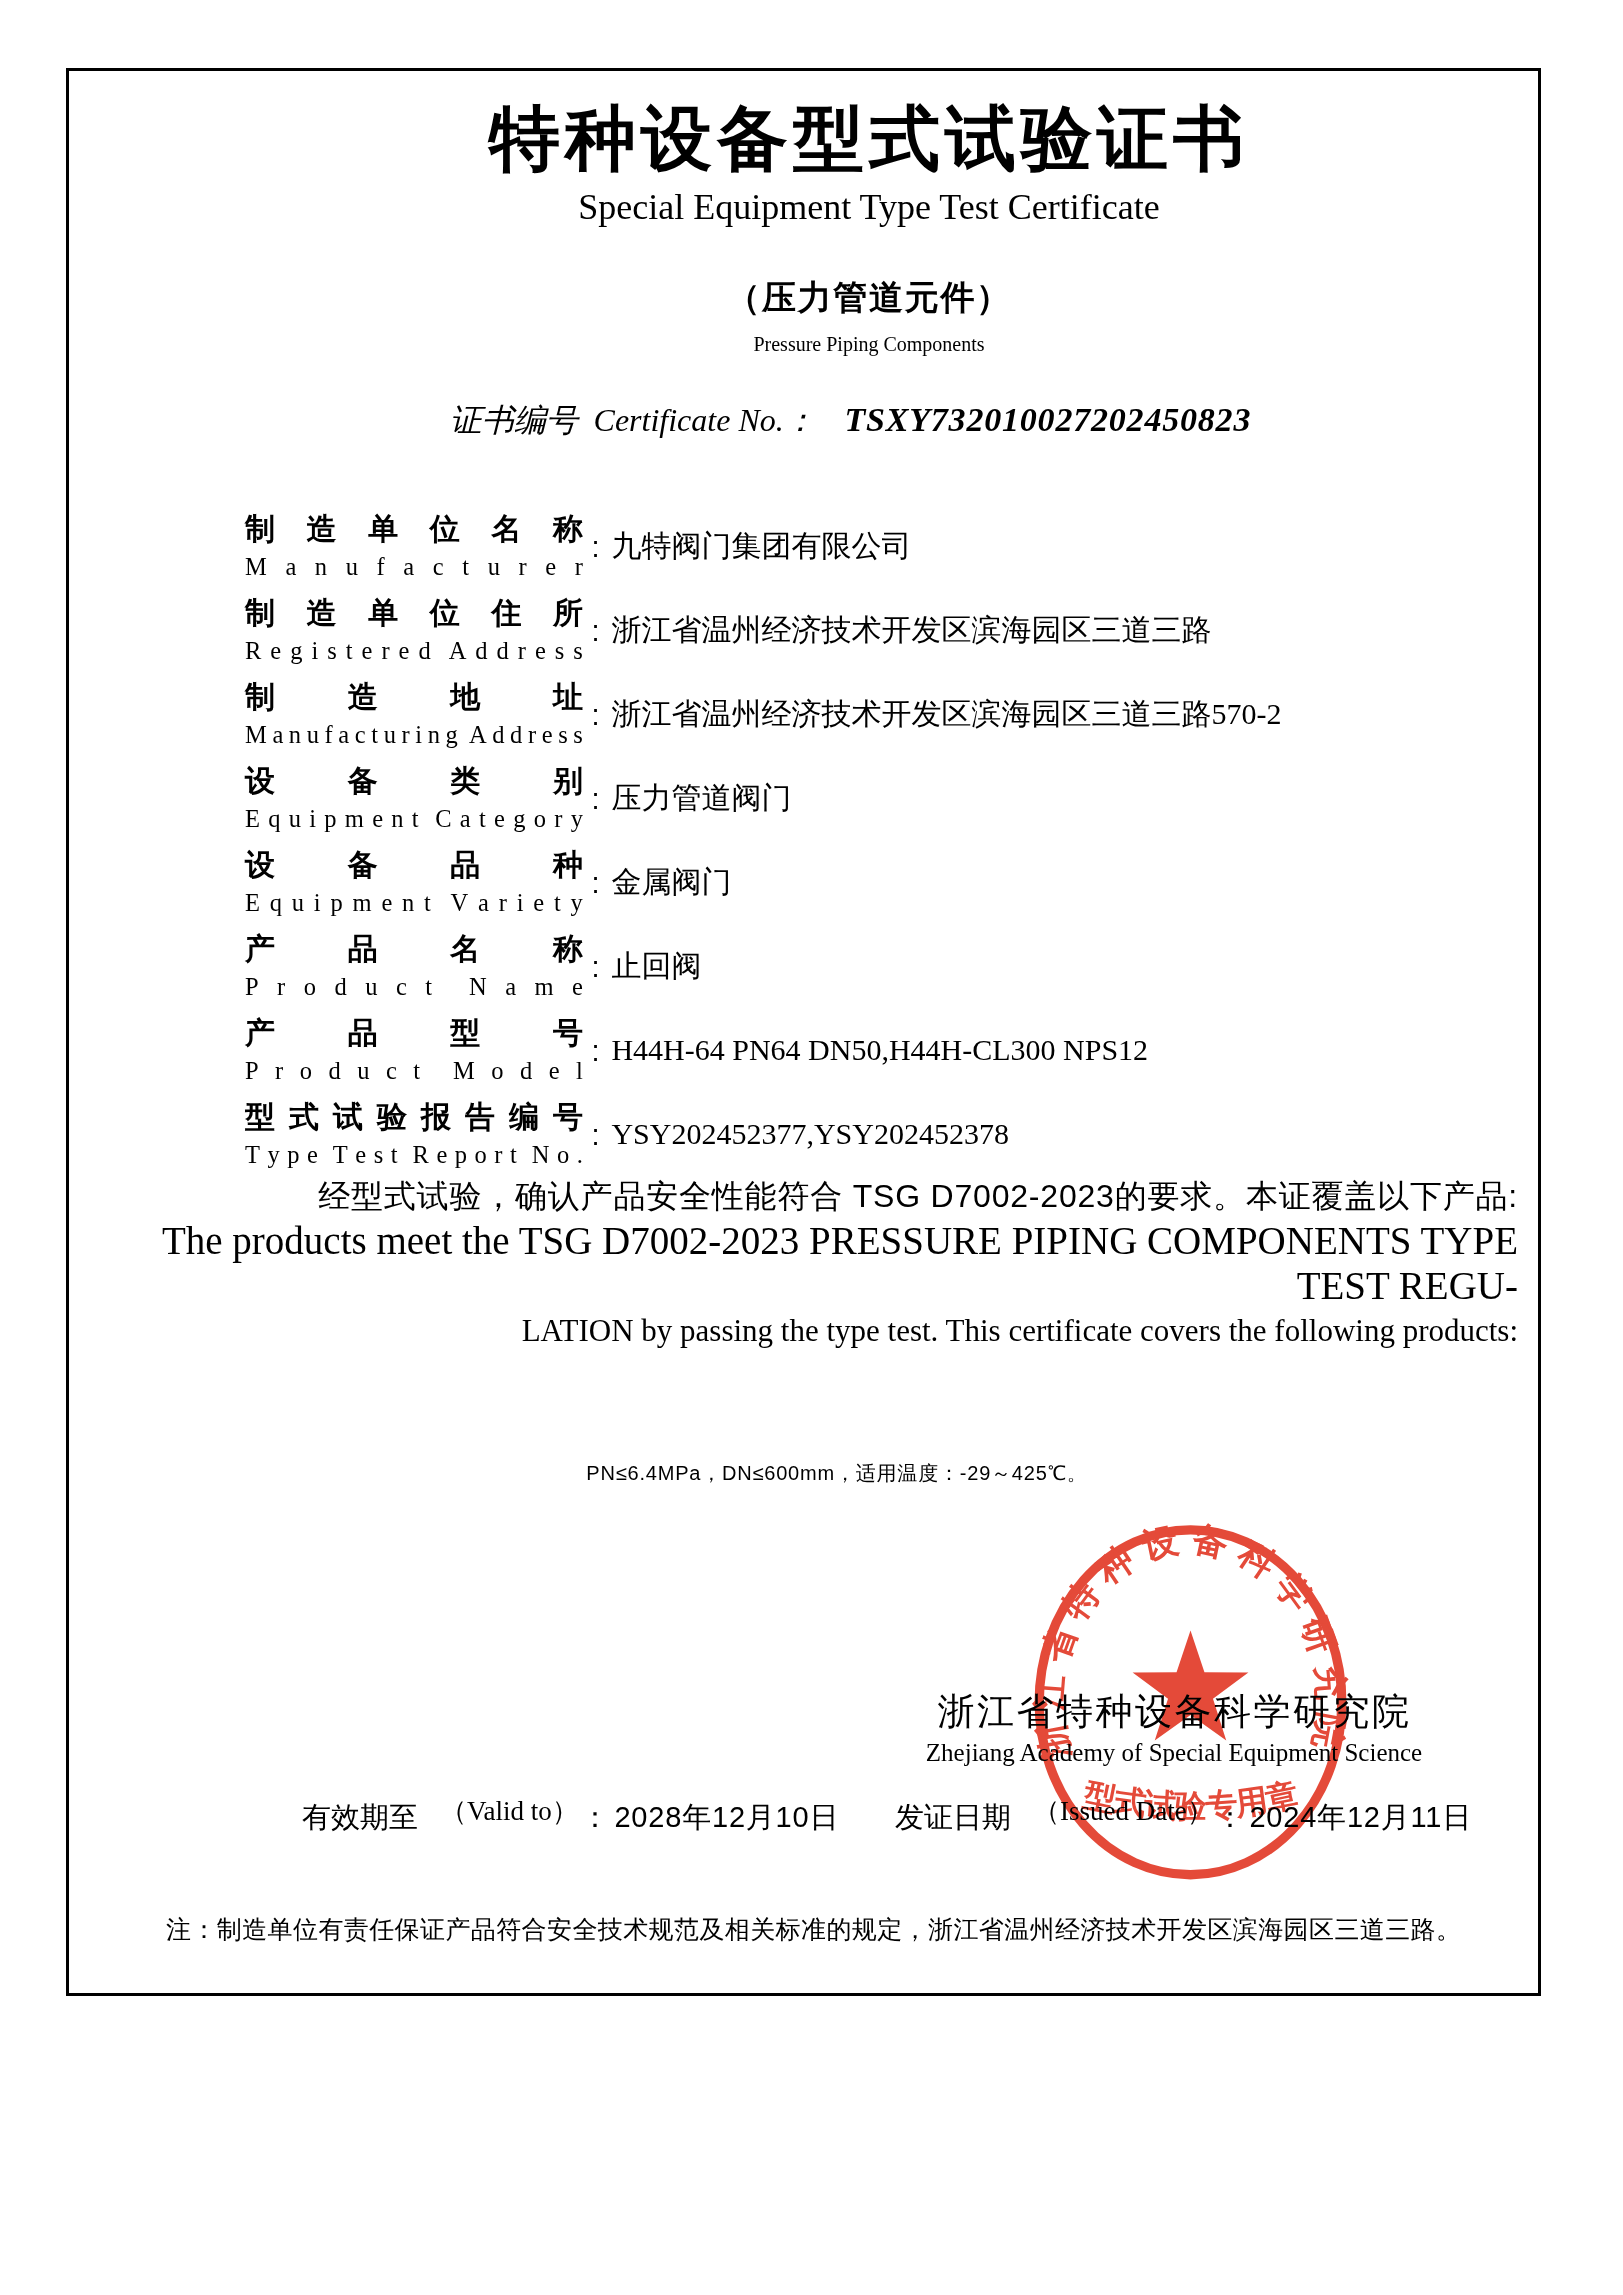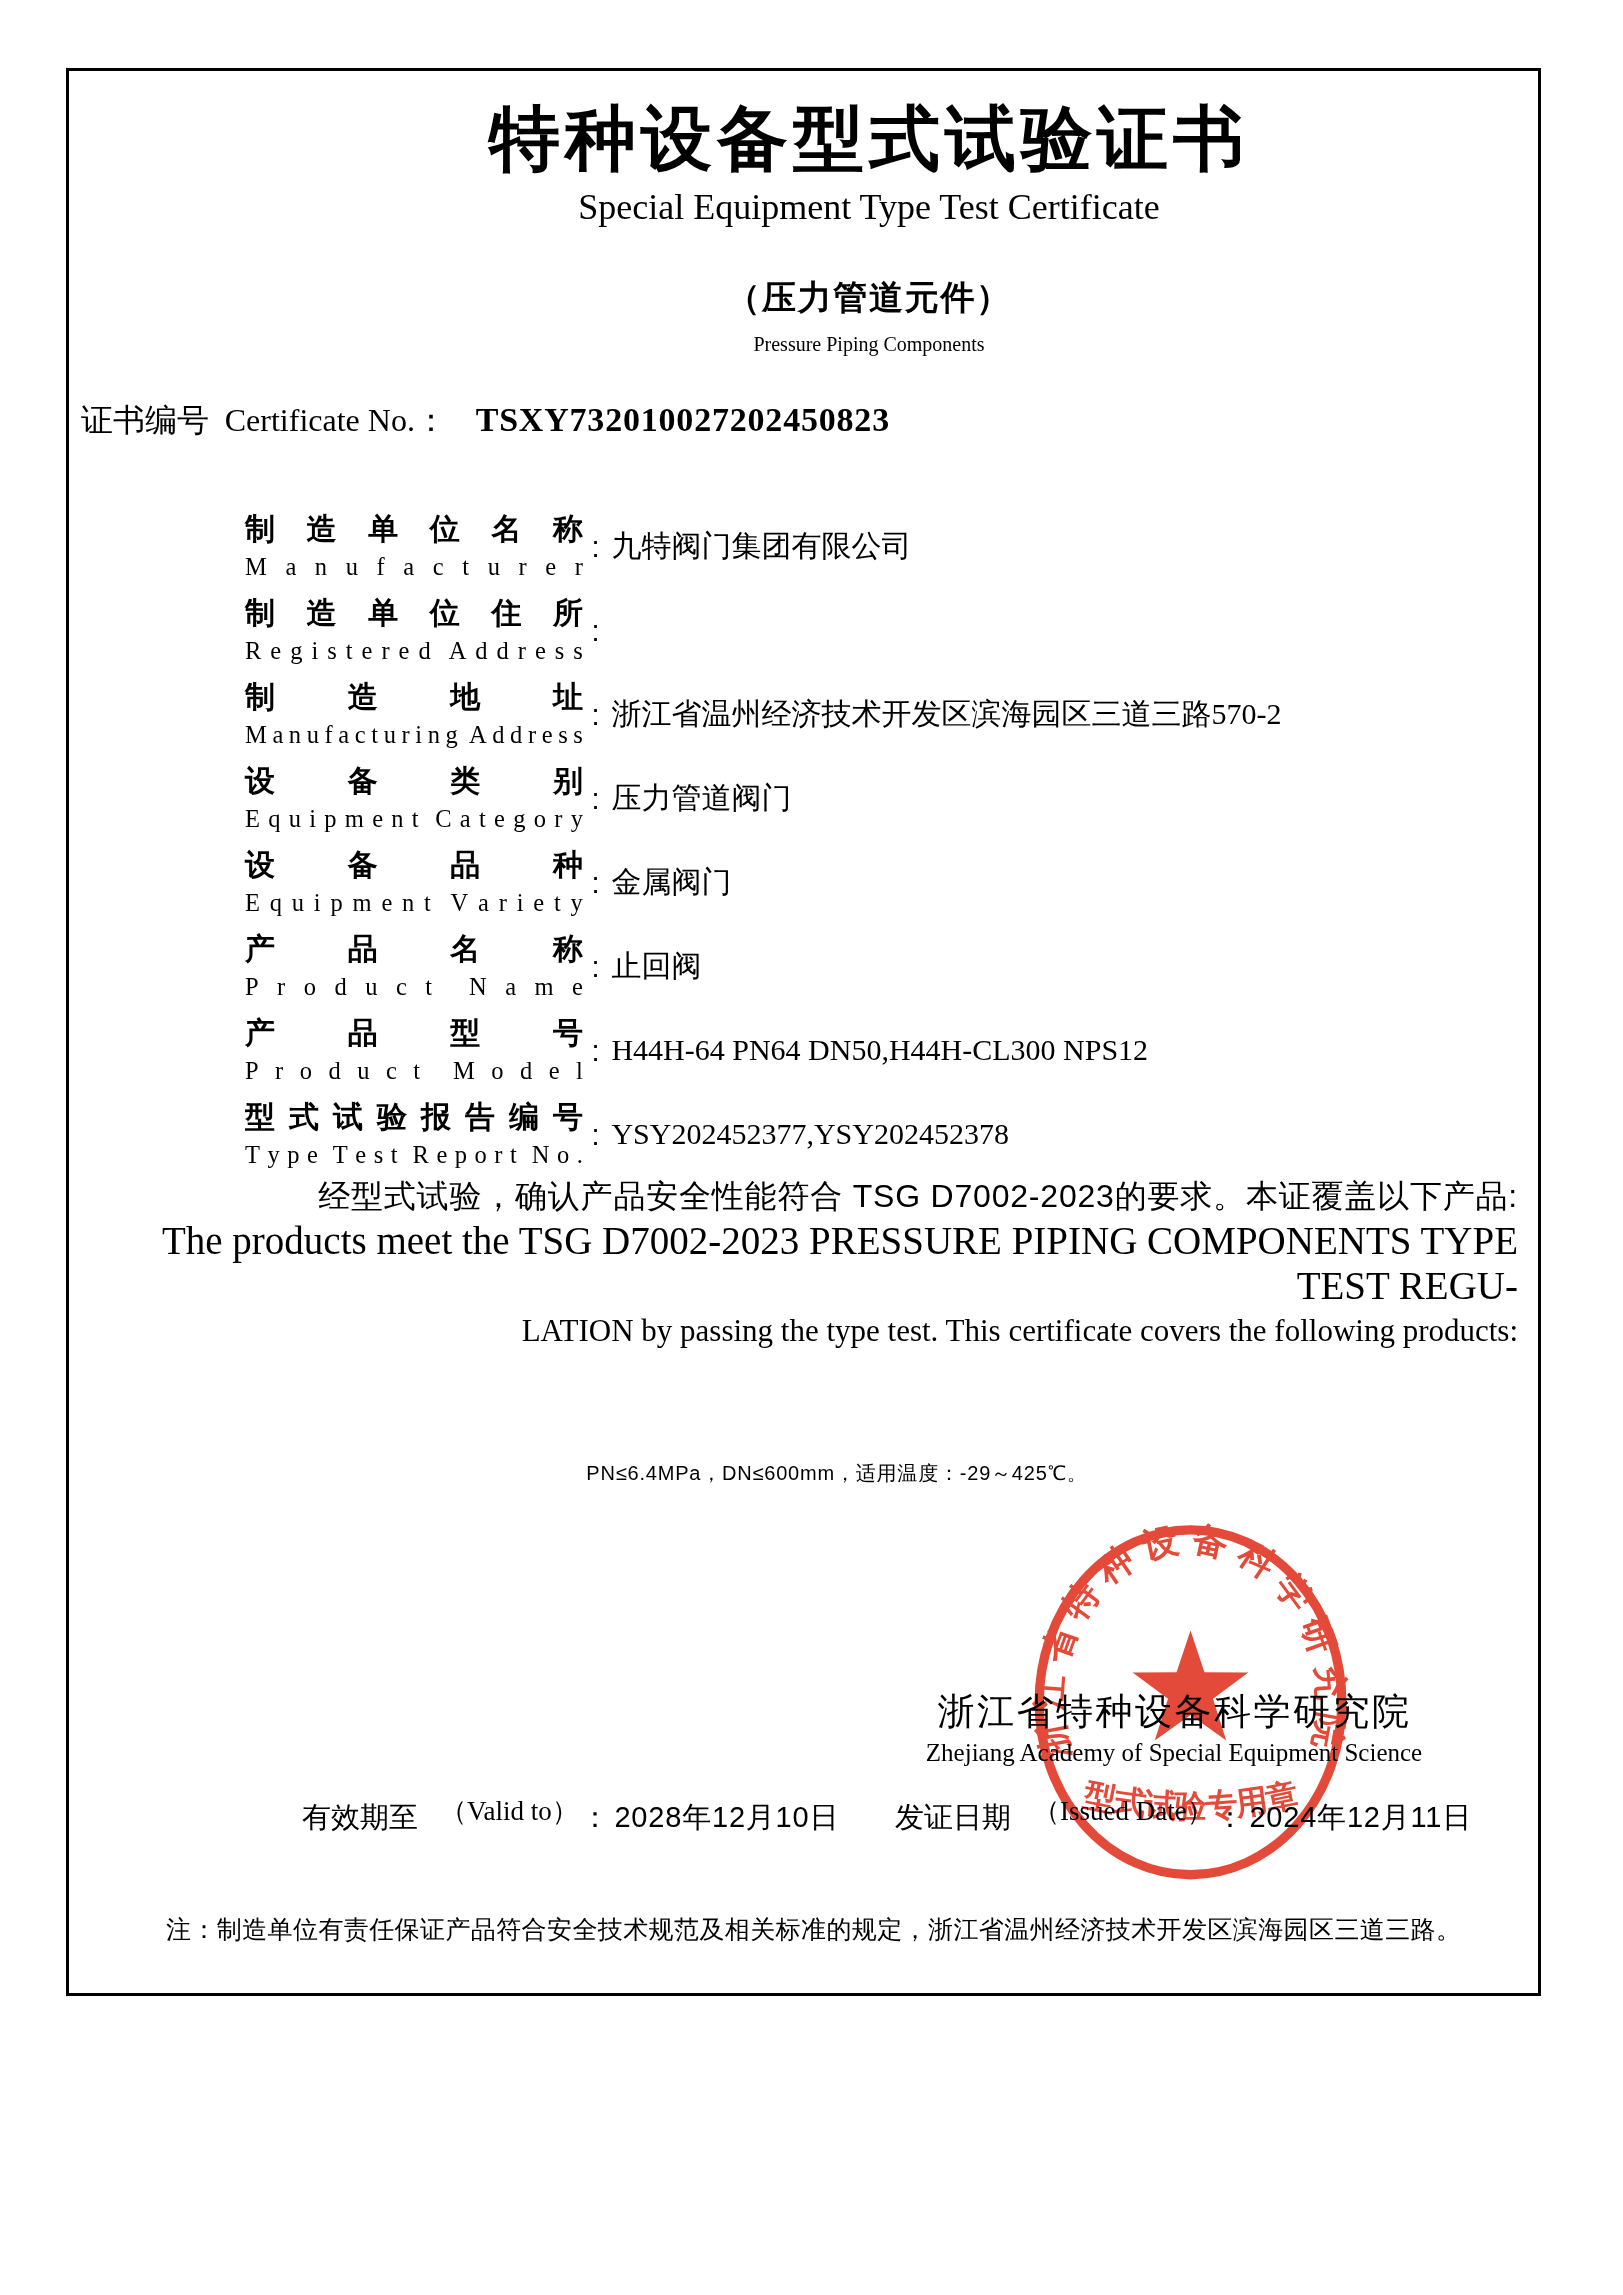--- a/index.html
+++ b/index.html
@@ -9,21 +9,21 @@
          border:3.4px solid #000;box-sizing:border-box;}
 
   
   .titles{position:absolute;left:118px;top:98px;width:1502px;text-align:center;}
   .title-cn{font-size:71px;font-weight:bold;letter-spacing:5px;line-height:1.15;margin:0;}
   .title-en{font-family:"Liberation Serif",serif;font-size:36px;margin-top:6.8px;}
   .sub-cn{font-size:34px;font-weight:bold;margin-top:47px;letter-spacing:1.7px;}
   .sub-en{font-family:"Liberation Serif",serif;font-size:20px;margin-top:12px;}
 
   
-  .certline{position:absolute;left:81px;top:399px;width:1539px;text-align:left;white-space:nowrap;}
+  .certline{position:absolute;left:81px;top:399px;width:1539px;text-align:center;white-space:nowrap;font-style:italic;}
   .certline .cn{font-size:32px;}
   .certline .en{font-family:"Liberation Serif",serif;font-size:32px;margin-left:12px;}
   .certline .num{font-family:"Liberation Serif",serif;font-weight:bold;font-size:34px;
                  margin-left:25px;letter-spacing:0.8px;}
 
   
   .fields{position:absolute;left:245px;top:504px;width:1235px;}
   .frow{display:flex;align-items:center;height:84px;}
   .flabel{width:338px;flex:0 0 338px;}
   .flabel .cn{font-size:30px;font-weight:bold;line-height:42px;}
@@ -141,20 +141,21 @@
             <span>A</span>
             <span>d</span>
             <span>d</span>
             <span>r</span>
             <span>e</span>
             <span>s</span>
             <span>s</span>
           </div>
       </div>
       <div class="fcolon">:</div>
+      <div class="fvalue">浙江省温州经济技术开发区滨海园区三道三路</div>
     </div>
     <div class="frow">
       <div class="flabel">
         <div class="cn justify-chars">
             <span>制</span>
             <span>造</span>
             <span>地</span>
             <span>址</span>
           </div>
         <div class="en justify-chars">

